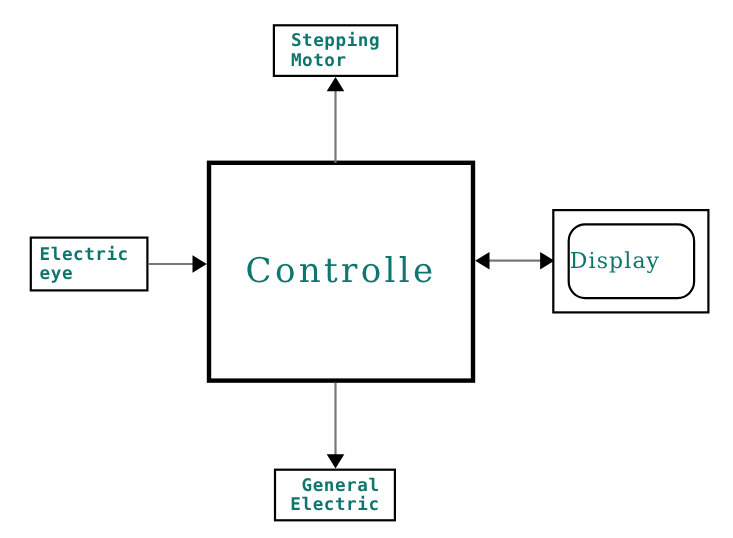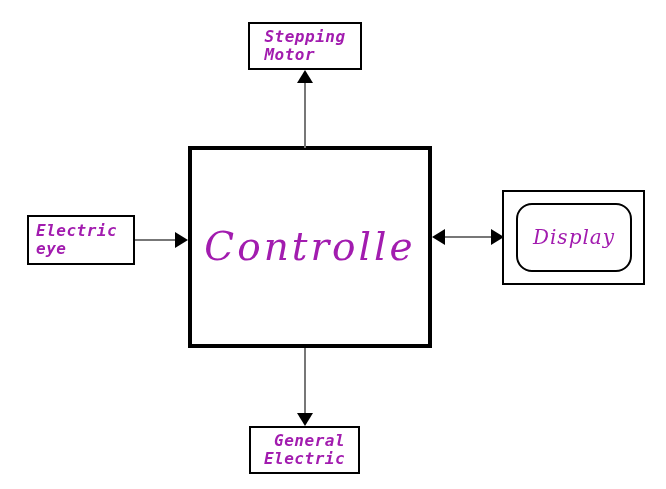--- a/index.html
+++ b/index.html
@@ -25,36 +25,35 @@
     position: absolute;
     box-sizing: border-box;
     background: #ffffff;
     display: flex;
     align-items: center;
     justify-content: center;
   }
 
   .box-label {
     white-space: pre;
-    color: #a21caf;
+    color: #0f766e;
     line-height: 1.15;
-    font-style: italic;
   }
 
   
   .controller {
     left: 188px;
     top: 146px;
     width: 244px;
     height: 202px;
     border: 4px solid #000000;
   }
   .controller .box-label {
     font-family: "DejaVu Serif", "Liberation Serif", serif;
-    font-size: 39px;
+    font-size: 31px;
     letter-spacing: 3px;
     font-weight: 400;
   }
 
   
   .satellite {
     border: 2px solid #000000;
   }
   .satellite .box-label {
     font-family: "DejaVu Sans Mono", "Liberation Mono", monospace;
@@ -108,21 +107,21 @@
     box-sizing: border-box;
     left: 516px;
     top: 203px;
     width: 116px;
     height: 69px;
     border: 2px solid #000000;
     border-radius: 16px;
     background: #ffffff;
     display: flex;
     align-items: center;
-    justify-content: center;
+    justify-content: flex-start;
   }
   .display-inner .box-label {
     font-family: "DejaVu Serif", "Liberation Serif", serif;
     font-size: 20px;
     font-weight: 400;
     letter-spacing: 1px;
   }
 
   
   .connector {

